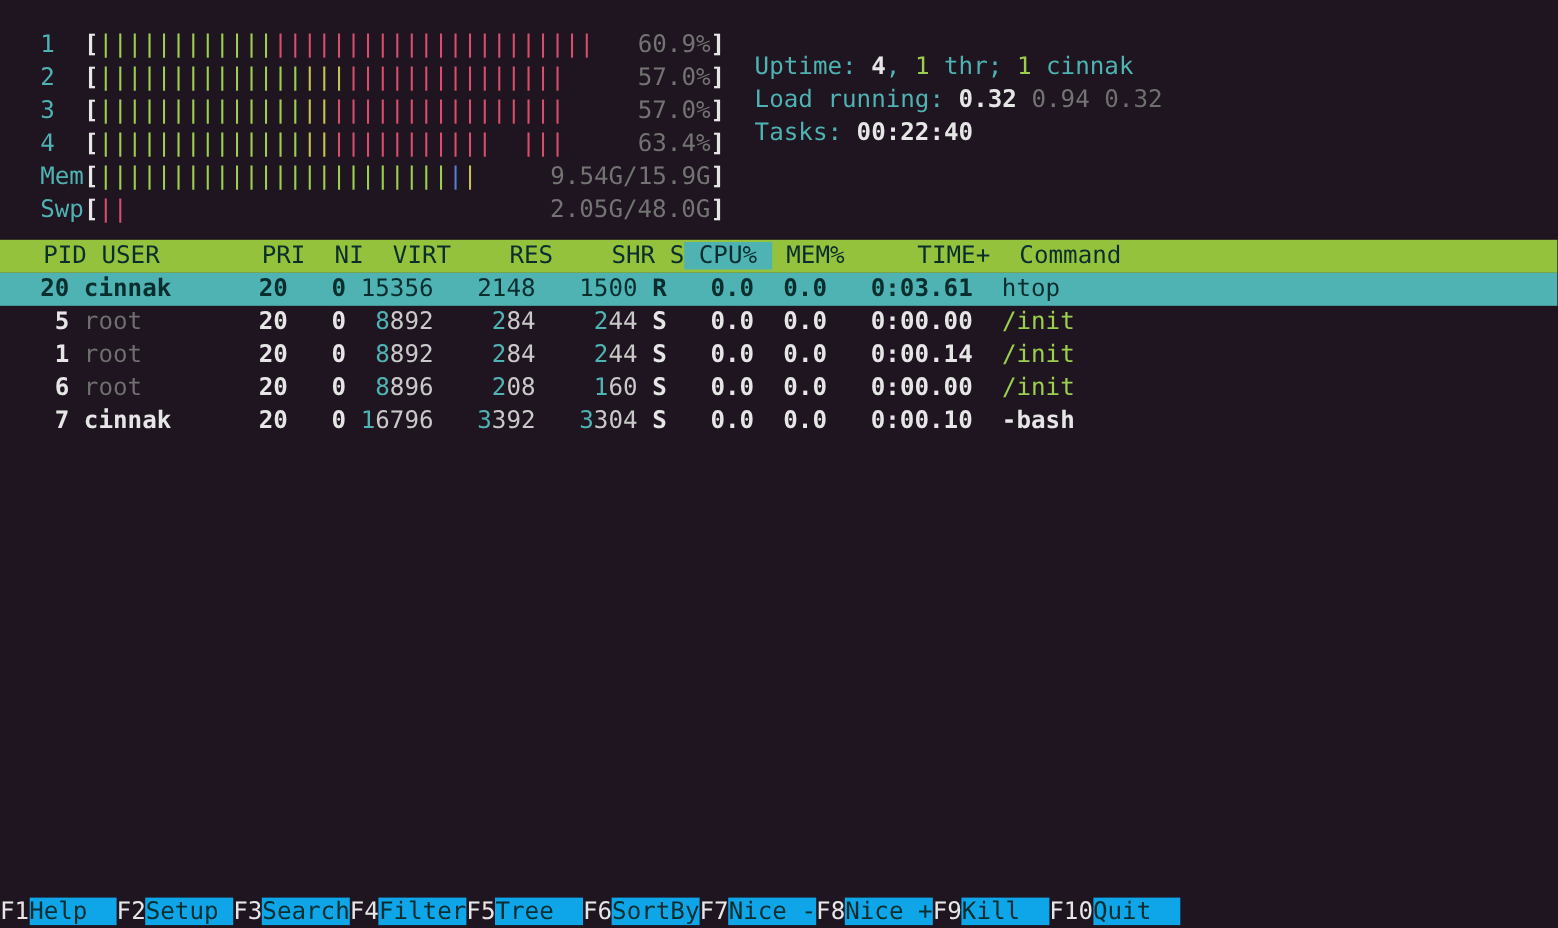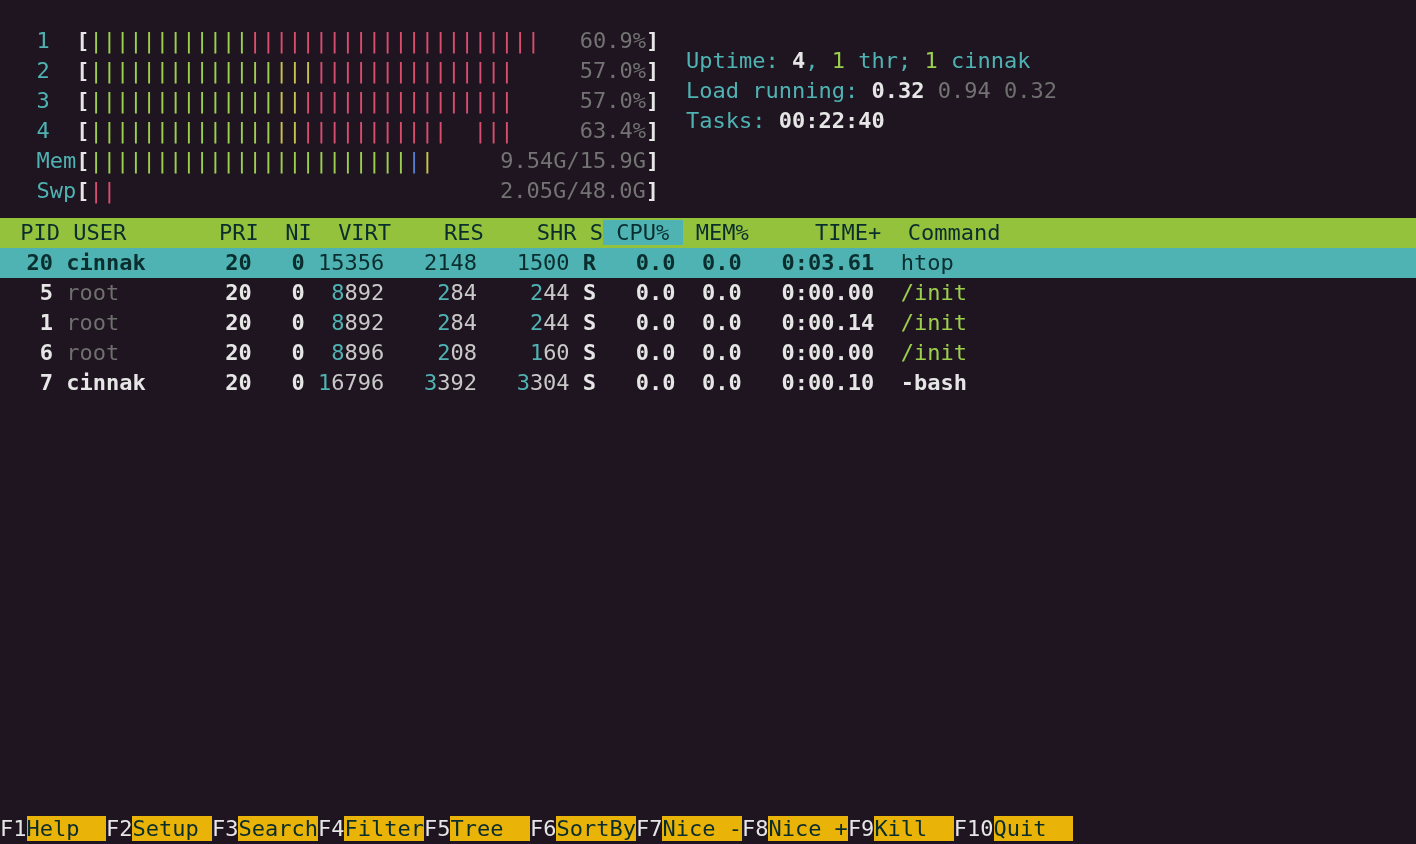--- a/index.html
+++ b/index.html
@@ -23,41 +23,42 @@
   .blue    { color:#5a7ecf; }
   .grey    { color:#737373; }
   .white   { color:#e6e6e6; font-weight:bold; }
   .dim     { color:#6f6f6f; }
 
   .header-row {
     background:#95c23d;
     color:#0a2d2e;
     white-space:pre;
     margin-top:12px;
-    padding-left:7px;
+    padding-left:26px;
   }
   .header-row .sort {
     background:#4fb3b3;
   }
   .row {
     white-space:pre;
+    padding-left:10px;
   }
   .row.selected { background:#4fb3b3; color:#0a2d2e; }
   .row.selected .green,
   .row.selected .dim,
   .row.selected .cyan,
   .row.selected .white { color:#0a2d2e; }
   .fkeys {
     position:absolute;
     bottom:0; left:0; right:0;
     white-space:pre;
     color:#e6e6e6;
   }
   .fkeys .lbl {
-    background:#eab308;
+    background:#0ea5e9;
     color:#0a2d2e;
   }
 </style>
 </head>
 <body>
 
 <div class="top" id="top-meters">  <span class="cyan">1</span>  <span class="white">[</span><span class="green">|</span><span class="green">|</span><span class="green">|</span><span class="green">|</span><span class="green">|</span><span class="green">|</span><span class="green">|</span><span class="green">|</span><span class="green">|</span><span class="green">|</span><span class="green">|</span><span class="green">|</span><span class="red">|</span><span class="red">|</span><span class="red">|</span><span class="red">|</span><span class="red">|</span><span class="red">|</span><span class="red">|</span><span class="red">|</span><span class="red">|</span><span class="red">|</span><span class="red">|</span><span class="red">|</span><span class="red">|</span><span class="red">|</span><span class="red">|</span><span class="red">|</span><span class="red">|</span><span class="red">|</span><span class="red">|</span><span class="red">|</span><span class="red">|</span><span class="red">|</span>   <span class="grey">60.9%</span><span class="white">]</span>
   <span class="cyan">2</span>  <span class="white">[</span><span class="green">|</span><span class="green">|</span><span class="green">|</span><span class="green">|</span><span class="green">|</span><span class="green">|</span><span class="green">|</span><span class="green">|</span><span class="green">|</span><span class="green">|</span><span class="green">|</span><span class="green">|</span><span class="green">|</span><span class="green">|</span><span class="yellow">|</span><span class="yellow">|</span><span class="yellow">|</span><span class="red">|</span><span class="red">|</span><span class="red">|</span><span class="red">|</span><span class="red">|</span><span class="red">|</span><span class="red">|</span><span class="red">|</span><span class="red">|</span><span class="red">|</span><span class="red">|</span><span class="red">|</span><span class="red">|</span><span class="red">|</span><span class="red">|</span>     <span class="grey">57.0%</span><span class="white">]</span>
   <span class="cyan">3</span>  <span class="white">[</span><span class="green">|</span><span class="green">|</span><span class="green">|</span><span class="green">|</span><span class="green">|</span><span class="green">|</span><span class="green">|</span><span class="green">|</span><span class="green">|</span><span class="green">|</span><span class="green">|</span><span class="green">|</span><span class="green">|</span><span class="green">|</span><span class="yellow">|</span><span class="yellow">|</span><span class="red">|</span><span class="red">|</span><span class="red">|</span><span class="red">|</span><span class="red">|</span><span class="red">|</span><span class="red">|</span><span class="red">|</span><span class="red">|</span><span class="red">|</span><span class="red">|</span><span class="red">|</span><span class="red">|</span><span class="red">|</span><span class="red">|</span><span class="red">|</span>     <span class="grey">57.0%</span><span class="white">]</span>
   <span class="cyan">4</span>  <span class="white">[</span><span class="green">|</span><span class="green">|</span><span class="green">|</span><span class="green">|</span><span class="green">|</span><span class="green">|</span><span class="green">|</span><span class="green">|</span><span class="green">|</span><span class="green">|</span><span class="green">|</span><span class="green">|</span><span class="green">|</span><span class="green">|</span><span class="yellow">|</span><span class="yellow">|</span><span class="red">|</span><span class="red">|</span><span class="red">|</span><span class="red">|</span><span class="red">|</span><span class="red">|</span><span class="red">|</span><span class="red">|</span><span class="red">|</span><span class="red">|</span><span class="red">|</span>  <span class="red">|</span><span class="red">|</span><span class="red">|</span>     <span class="grey">63.4%</span><span class="white">]</span>

